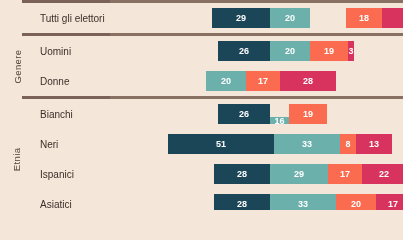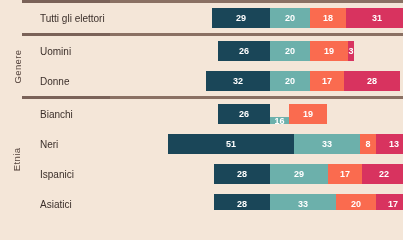--- a/index.html
+++ b/index.html
@@ -53,21 +53,21 @@
 <div id="chart">
     <div class="rule" style="top: 0px;">
       <div class="seg-dark"></div>
       <div class="seg-light"></div>
     </div>
     <div class="row" style="top: 3px;">
       <div class="rowlabel">Tutti gli elettori</div>
       <div class="bar" style="left: 212px;">
         <div class="seg s0" style="width: 58px;">29</div>
         <div class="seg s1" style="width: 40px;">20</div>
-        <div class="seg s2" style="width: 36px;">18</div>
+        <div class="seg s2" style="width: 36px; margin-left: 36px;">18</div>
         <div class="seg s3" style="width: 62px;">31</div>
         <div class="seg s3" style="width: 0px;"></div>
       </div>
     </div>
     <div class="rule" style="top: 33px;">
       <div class="seg-dark"></div>
       <div class="seg-light"></div>
     </div>
     <div class="row" style="top: 36px;">
       <div class="rowlabel">Uomini</div>
@@ -75,21 +75,20 @@
         <div class="seg s0" style="width: 52px;">26</div>
         <div class="seg s1" style="width: 40px;">20</div>
         <div class="seg s2" style="width: 38px;">19</div>
         <div class="seg s3" style="width: 6px;">3</div>
         <div class="seg s3" style="width: 0px;"></div>
       </div>
     </div>
     <div class="row" style="top: 66px; padding-left: 28px;">
       <div class="rowlabel">Donne</div>
       <div class="bar" style="left: 206px;">
-        <div class="seg s0" style="width: 64px;">32</div>
         <div class="seg s1" style="width: 40px;">20</div>
         <div class="seg s2" style="width: 34px;">17</div>
         <div class="seg s3" style="width: 56px;">28</div>
         <div class="seg s3" style="width: 0px;"></div>
       </div>
     </div>
     <div class="grouplab" style="top: 36px; height: 60px;">
       <span>Genere</span>
     </div>
     <div class="rule" style="top: 96px;">
@@ -101,21 +100,21 @@
       <div class="bar" style="left: 218px;">
         <div class="seg s0" style="width: 52px;">26</div>
         <div class="seg s1" style="width: 19px; margin-top: 13px;">16</div>
         <div class="seg s2" style="width: 38px;">19</div>
         <div class="seg s3" style="width: 0px;"></div>
       </div>
     </div>
     <div class="row" style="top: 129px;">
       <div class="rowlabel">Neri</div>
       <div class="bar" style="left: 168px;">
-        <div class="seg s0" style="width: 126px;">51</div>
+        <div class="seg s0" style="width: 106px;">51</div>
         <div class="seg s1" style="width: 66px;">33</div>
         <div class="seg s2" style="width: 16px;">8</div>
         <div class="seg s3" style="width: 36px;">13</div>
         <div class="seg s3" style="width: 0px;"></div>
       </div>
     </div>
     <div class="row" style="top: 159px; text-align: right;">
       <div class="rowlabel">Ispanici</div>
       <div class="bar" style="left: 214px;">
         <div class="seg s0" style="width: 56px;">28</div>

